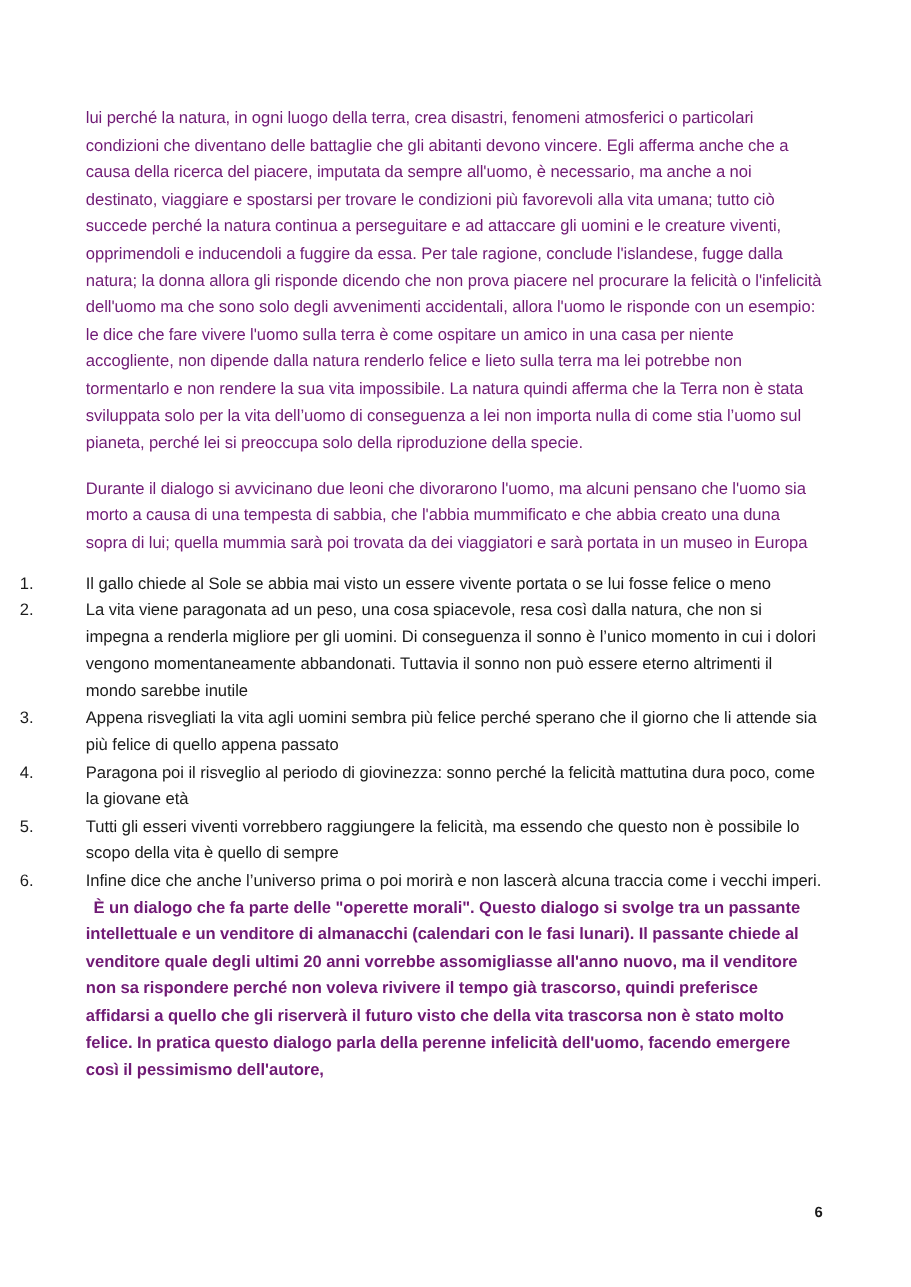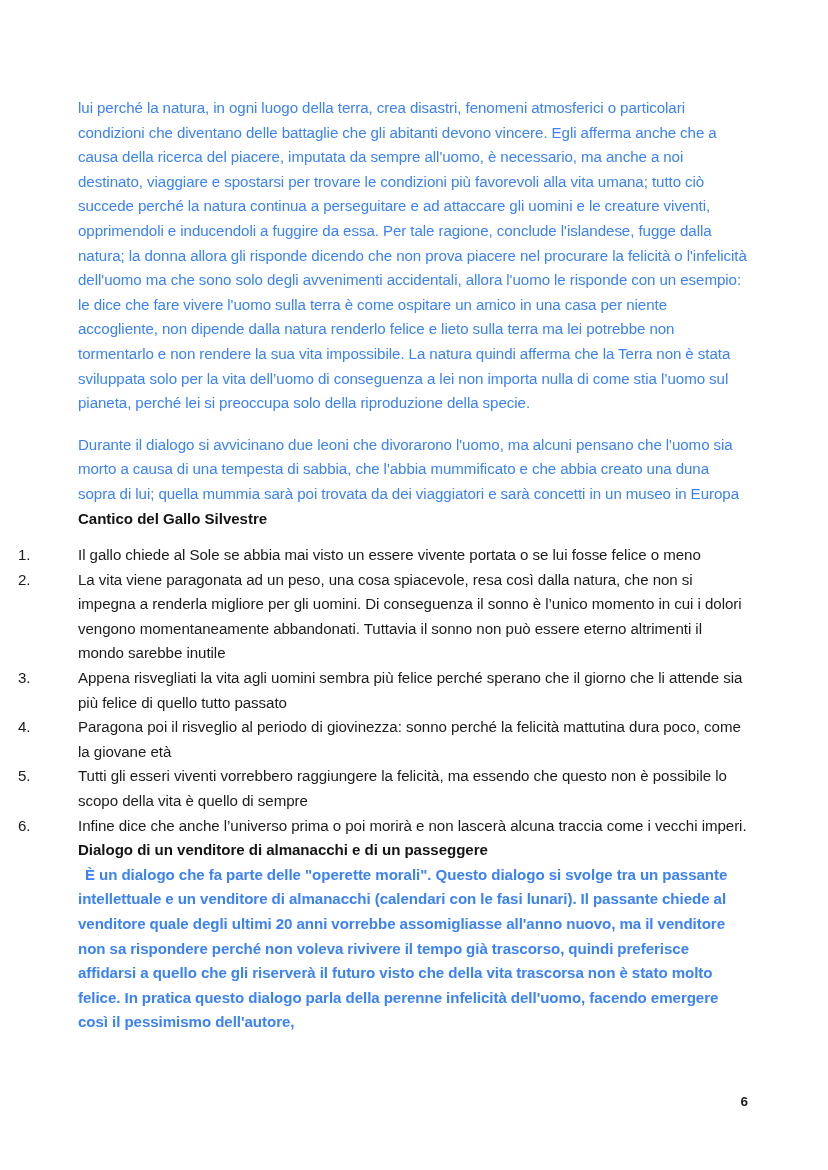--- a/index.html
+++ b/index.html
@@ -28,21 +28,21 @@
     width: 672px;
   }
 
   p.body-para {
     margin: 0 0 0 0;
     font-size: 15.1px;
     line-height: 24.6px;
     text-align: left;
     letter-spacing: -0.05px;
     word-spacing: -0.1px;
-    color: #3b82f6;
+    color: #701a75;
   }
 
   p.body-para + p.body-para {
     margin-top: 17px;
   }
 
   p.indented {
     text-indent: 7px;
     font-weight: bold;
   }
@@ -102,53 +102,51 @@
 </style>
 </head>
 <body>
 
 <div class="page">
 
   <div class="content">
 
     <p class="body-para">lui perché la natura, in ogni luogo della terra, crea disastri, fenomeni atmosferici o particolari condizioni che diventano delle battaglie che gli abitanti devono vincere. Egli afferma anche che a causa della ricerca del piacere, imputata da sempre all'uomo, è necessario, ma anche a noi destinato, viaggiare e spostarsi per trovare le condizioni più favorevoli alla vita umana; tutto ciò succede perché la natura continua a perseguitare e ad attaccare gli uomini e le creature viventi, opprimendoli e inducendoli a fuggire da essa. Per tale ragione, conclude l'islandese, fugge dalla natura; la donna allora gli risponde dicendo che non prova piacere nel procurare la felicità o l'infelicità dell'uomo ma che sono solo degli avvenimenti accidentali, allora l'uomo le risponde con un esempio: le dice che fare vivere l'uomo sulla terra è come ospitare un amico in una casa per niente accogliente, non dipende dalla natura renderlo felice e lieto sulla terra ma lei potrebbe non tormentarlo e non rendere la sua vita impossibile. La natura quindi afferma che la Terra non è stata sviluppata solo per la vita dell’uomo di conseguenza a lei non importa nulla di come stia l’uomo sul pianeta, perché lei si preoccupa solo della riproduzione della specie.</p>
 
-    <p class="body-para">Durante il dialogo si avvicinano due leoni che divorarono l'uomo, ma alcuni pensano che l'uomo sia morto a causa di una tempesta di sabbia, che l'abbia mummificato e che abbia creato una duna sopra di lui; quella mummia sarà poi trovata da dei viaggiatori e sarà concetti in un museo in Europa</p>
+    <p class="body-para">Durante il dialogo si avvicinano due leoni che divorarono l'uomo, ma alcuni pensano che l'uomo sia morto a causa di una tempesta di sabbia, che l'abbia mummificato e che abbia creato una duna sopra di lui; quella mummia sarà poi trovata da dei viaggiatori e sarà portata in un museo in Europa</p>
 
-    <h2 class="section-heading gap-before-heading">Cantico del Gallo Silvestre</h2>
 
 
     <ol class="concept-list">
       <li>
         <span class="marker">1.</span>
         <span class="item-text">Il gallo chiede al Sole se abbia mai visto un essere vivente portata o se lui fosse felice o meno</span>
       </li>
       <li>
         <span class="marker">2.</span>
         <span class="item-text">La vita viene paragonata ad un peso, una cosa spiacevole, resa così dalla natura, che non si impegna a renderla migliore per gli uomini. Di conseguenza il sonno è l’unico momento in cui i dolori vengono momentaneamente abbandonati. Tuttavia il sonno non può essere eterno altrimenti il mondo sarebbe inutile</span>
       </li>
       <li>
         <span class="marker">3.</span>
-        <span class="item-text">Appena risvegliati la vita agli uomini sembra più felice perché sperano che il giorno che li attende sia più felice di quello tutto passato</span>
+        <span class="item-text">Appena risvegliati la vita agli uomini sembra più felice perché sperano che il giorno che li attende sia più felice di quello appena passato</span>
       </li>
       <li>
         <span class="marker">4.</span>
         <span class="item-text">Paragona poi il risveglio al periodo di giovinezza: sonno perché la felicità mattutina dura poco, come la giovane età</span>
       </li>
       <li>
         <span class="marker">5.</span>
         <span class="item-text">Tutti gli esseri viventi vorrebbero raggiungere la felicità, ma essendo che questo non è possibile lo scopo della vita è quello di sempre</span>
       </li>
       <li>
         <span class="marker">6.</span>
         <span class="item-text">Infine dice che anche l’universo prima o poi morirà e non lascerà alcuna traccia come i vecchi imperi.</span>
       </li>
     </ol>
 
-    <h2 class="section-heading gap-before-heading">Dialogo di un venditore di almanacchi e di un passeggere</h2>
 
     <p class="body-para indented gap-after-heading">È un dialogo che fa parte delle "operette morali". Questo dialogo si svolge tra un passante intellettuale e un venditore di almanacchi (calendari con le fasi lunari). Il passante chiede al venditore quale degli ultimi 20 anni vorrebbe assomigliasse all'anno nuovo, ma il venditore non sa rispondere perché non voleva rivivere il tempo già trascorso, quindi preferisce affidarsi a quello che gli riserverà il futuro visto che della vita trascorsa non è stato molto felice. In pratica questo dialogo parla della perenne infelicità dell'uomo, facendo emergere così il pessimismo dell'autore,</p>
 
   </div>
 
   <div class="page-number">6</div>
 
 </div>
 
 </body></html>

